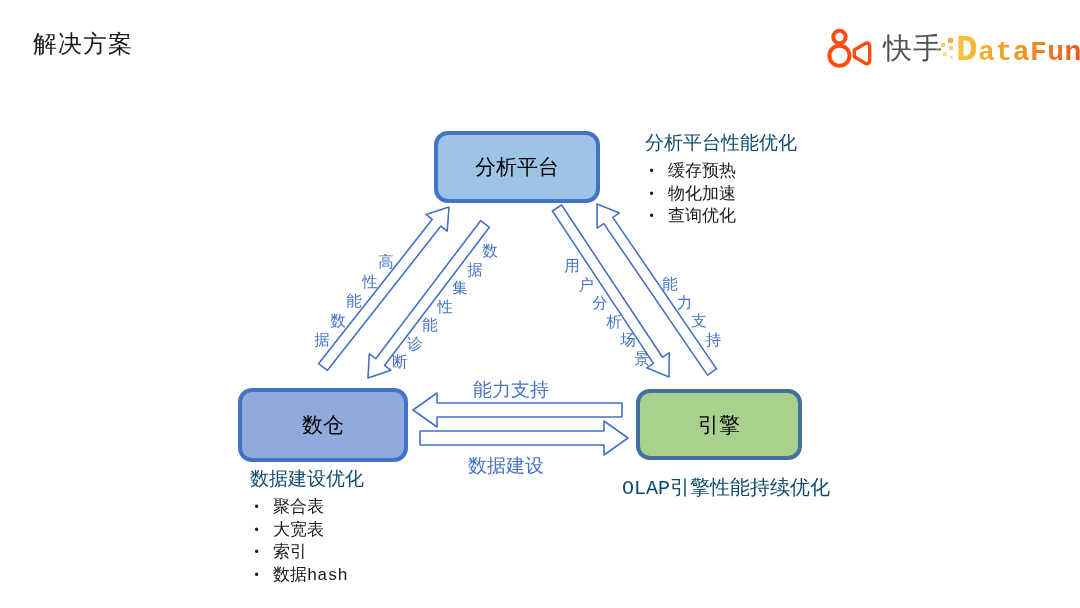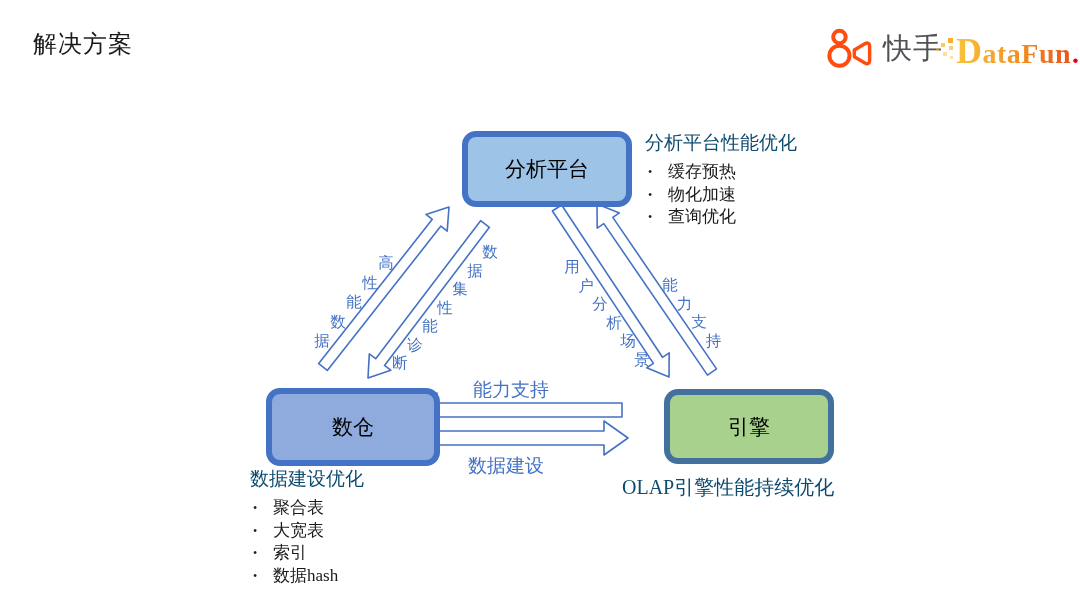--- a/index.html
+++ b/index.html
@@ -1,33 +1,33 @@
 <!DOCTYPE html>
 <html><head>
 <meta charset="utf-8">
 <style>
   html,body{margin:0;padding:0;background:#fff;}
   .slide{position:relative;width:1080px;height:608px;background:#ffffff;overflow:hidden;
-         font-family:Liberation Serif, serif;color:#1b1b1b;}
+         font-family:Liberation Mono, monospace;color:#1b1b1b;}
   .slide-title{position:absolute;left:33px;top:28px;font-size:24px;font-weight:500;
                letter-spacing:1px;color:#1a1a1a;}
   
   .ks-logo{position:absolute;left:827px;top:26px;display:flex;align-items:center;}
   .ks-text{font-size:29px;color:#515256;font-weight:500;letter-spacing:1px;margin-left:10px;}
   .df-logo{position:absolute;left:936px;top:30px;display:flex;align-items:baseline;}
   .df-text{display:inline-block;font-weight:bold;font-size:28px;letter-spacing:.5px;
            background:linear-gradient(90deg,#F9C33C 0%,#F2901E 55%,#E8551E 100%);
            -webkit-background-clip:text;background-clip:text;color:transparent;}
   .df-text::first-letter{font-size:36px;}
   .df-dot{font-weight:bold;font-size:28px;color:#E60012;margin-left:1px;}
   
   #arrow-layer{position:absolute;left:0;top:0;z-index:1;}
   
   .node{position:absolute;z-index:2;display:flex;align-items:center;justify-content:center;
-        border-radius:14px;border:6px solid #c2410c;font-size:21px;color:#000;margin-left:28px;}
+        border-radius:14px;border:4px solid #c2410c;font-size:21px;color:#000;}
   
   .h-edge-label{position:absolute;z-index:3;width:92px;text-align:center;
                 font-size:19px;color:#4472C4;}
   .diag-label{position:absolute;left:0;top:0;z-index:3;}
   .diag-char{position:absolute;width:18px;height:18px;text-align:center;
              font-size:15.5px;line-height:18px;color:#4472C4;}
   
   .annotation{position:absolute;z-index:3;}
   .annotation-title{font-size:19px;color:#0c4a6e;margin-bottom:5px;white-space:nowrap;}
   .annotation-title.large{font-size:20px;}

